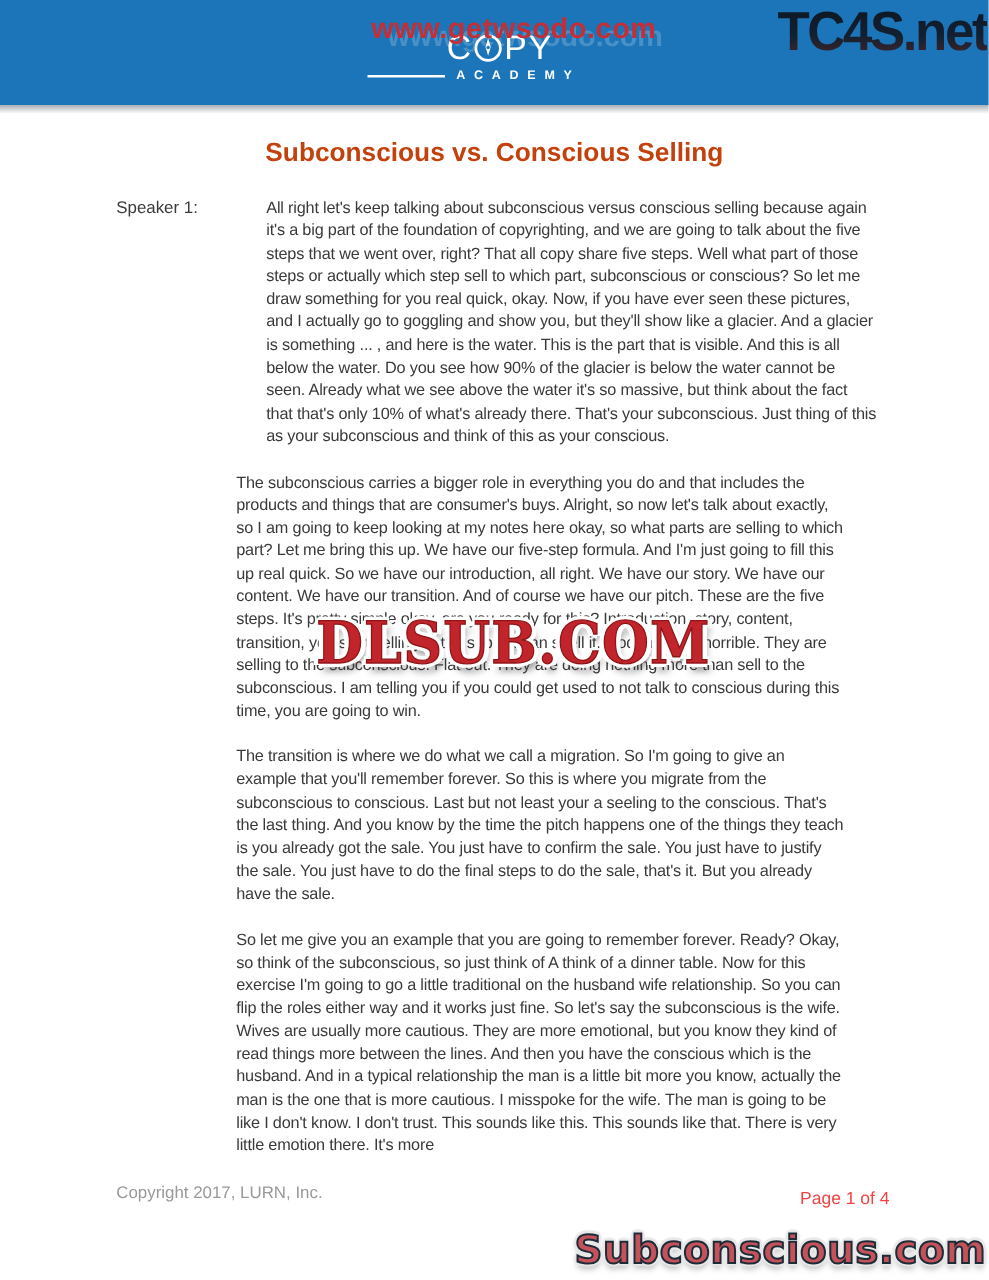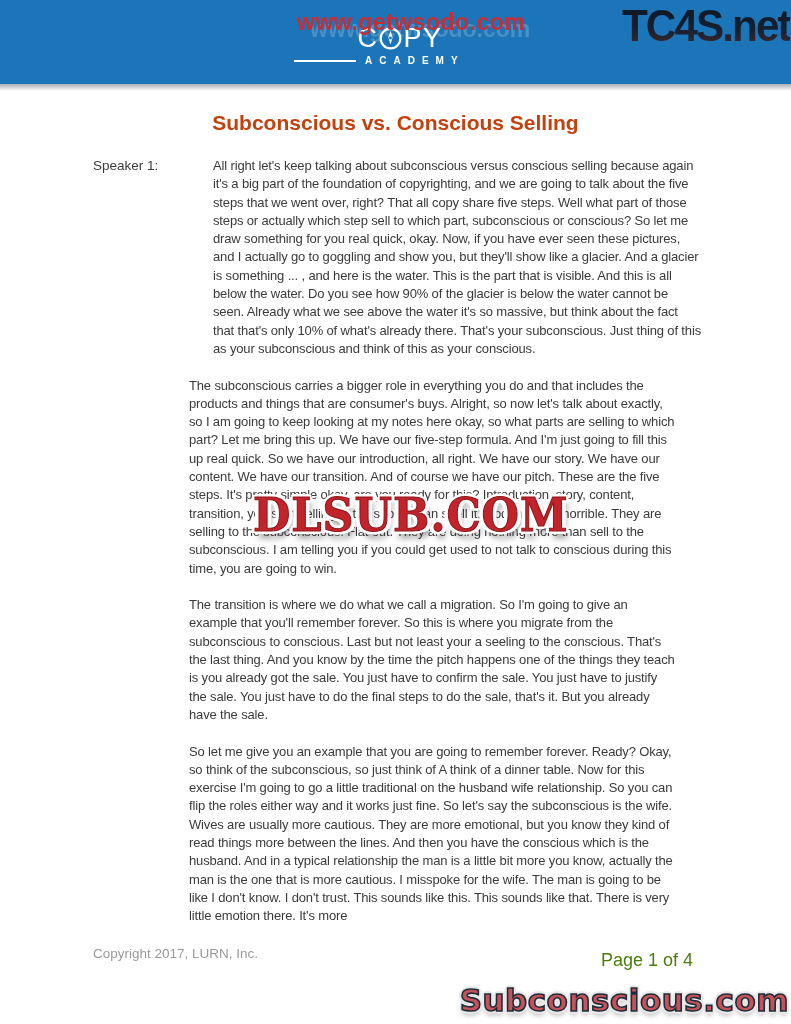--- a/index.html
+++ b/index.html
@@ -194,24 +194,24 @@
   
   .footer-copyright {
     position: absolute;
     left: 93px;
     top: 946px;
     font-size: 13.5px;
     color: #999999;
   }
   .footer-page {
     position: absolute;
-    left: 601px;
+    left: 640px;
     top: 950px;
-    font-size: 18px;
-    color: #4d7c0f;
+    font-size: 14px;
+    color: #ef4444;
   }
 
   
   .traders {
     position: absolute;
     right: 2px;
     top: 981px;
     z-index: 6;
     font-family: "DejaVu Sans", sans-serif;
     font-weight: 700;

